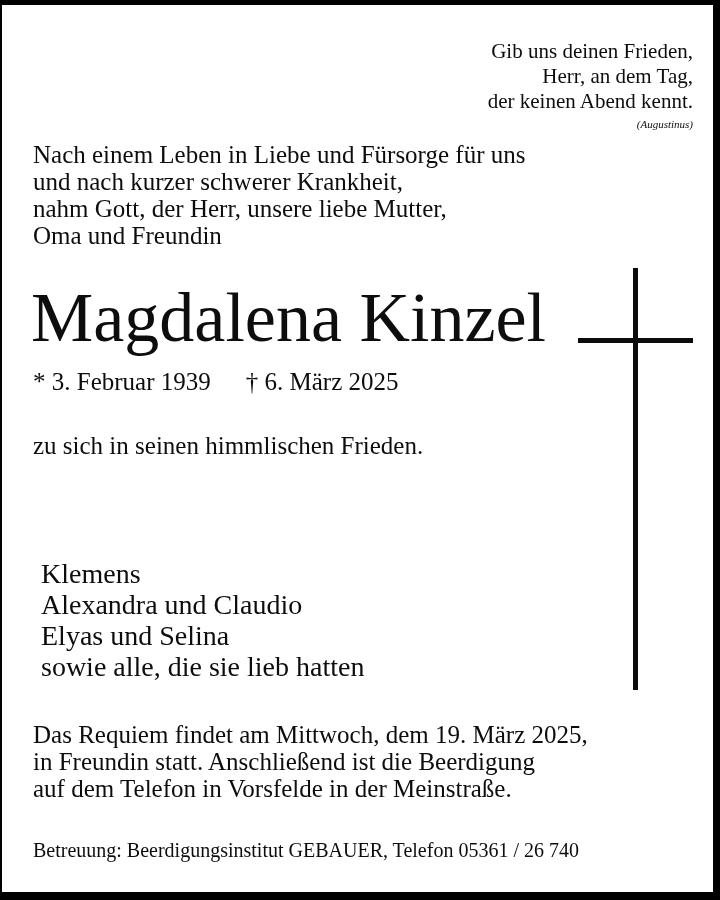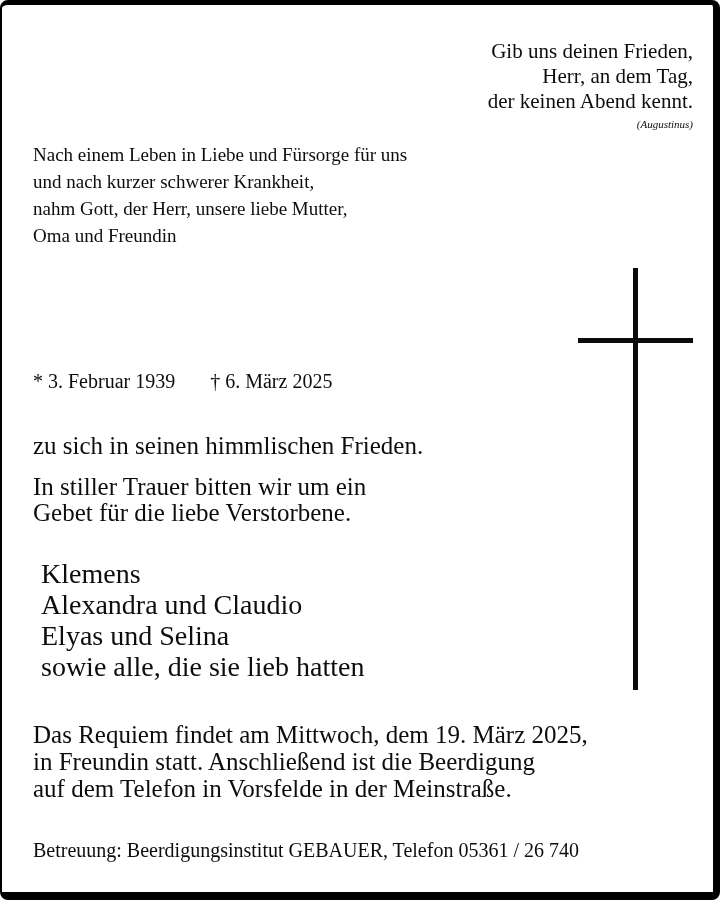--- a/index.html
+++ b/index.html
@@ -8,55 +8,54 @@
     width: 720px;
     height: 900px;
     box-sizing: border-box;
     background: #ffffff;
     border-style: solid;
     border-color: #000000;
     border-width: 5px 7px 8px 2px;
     font-family: "Liberation Serif", "DejaVu Serif", serif;
     color: #0d0d0d;
     overflow: hidden;
-    border-radius: 8px;
   }
   .abs { position: absolute; }
 
   .quote-block {
     top: 34px; right: 20px;
     text-align: right;
     font-size: 21px;
     line-height: 25px;
     white-space: nowrap;
   }
   .quote-attribution {
     font-style: italic;
     font-size: 11px;
     line-height: 20px;
     margin-top: 0px;
   }
 
   .intro-block {
     top: 136px; left: 31px;
-    font-size: 19px;
+    font-size: 25px;
     line-height: 27px;
     white-space: nowrap;
   }
 
   .deceased-name {
     top: 278px; left: 29px;
     font-size: 70px;
     line-height: 70px;
     white-space: nowrap;
   }
 
   .dates-line {
     top: 364px; left: 31px;
-    font-size: 20px;
+    font-size: 25px;
     line-height: 25px;
     white-space: nowrap;
   }
   .death-date { margin-left: 35px; }
 
   .closing-line {
     top: 427px; left: 31px;
     font-size: 25px;
     line-height: 27px;
     white-space: nowrap;
@@ -114,36 +113,33 @@
     <div class="quote-attribution">(Augustinus)</div>
   </div>
 
   <div class="abs intro-block">
     <div>Nach einem Leben in Liebe und Fürsorge für uns</div>
     <div>und nach kurzer schwerer Krankheit,</div>
     <div>nahm Gott, der Herr, unsere liebe Mutter,</div>
     <div>Oma und Freundin</div>
   </div>
 
+  <div class="abs deceased-name">Magdalena Kinzel</div>
 
   <div>
     <div class="abs cross-vertical-bar"></div>
     <div class="abs cross-horizontal-bar"></div>
   </div>
 
   <div class="abs dates-line">
     <span class="birth-date">* 3. Februar 1939</span><span class="death-date">† 6. März 2025</span>
   </div>
 
   <div class="abs closing-line">zu sich in seinen himmlischen Frieden.</div>
 
-  <div class="abs mourning-block">
-    <div>In stiller Trauer bitten wir um ein</div>
-    <div>Gebet für die liebe Verstorbene.</div>
-  </div>
 
   <div class="abs mourners-block">
     <div>Klemens</div>
     <div>Alexandra und Claudio</div>
     <div>Elyas und Selina</div>
     <div>sowie alle, die sie lieb hatten</div>
   </div>
 
   <div class="abs service-block">
     <div>Das Requiem findet am Mittwoch, dem 19. März 2025,</div>

